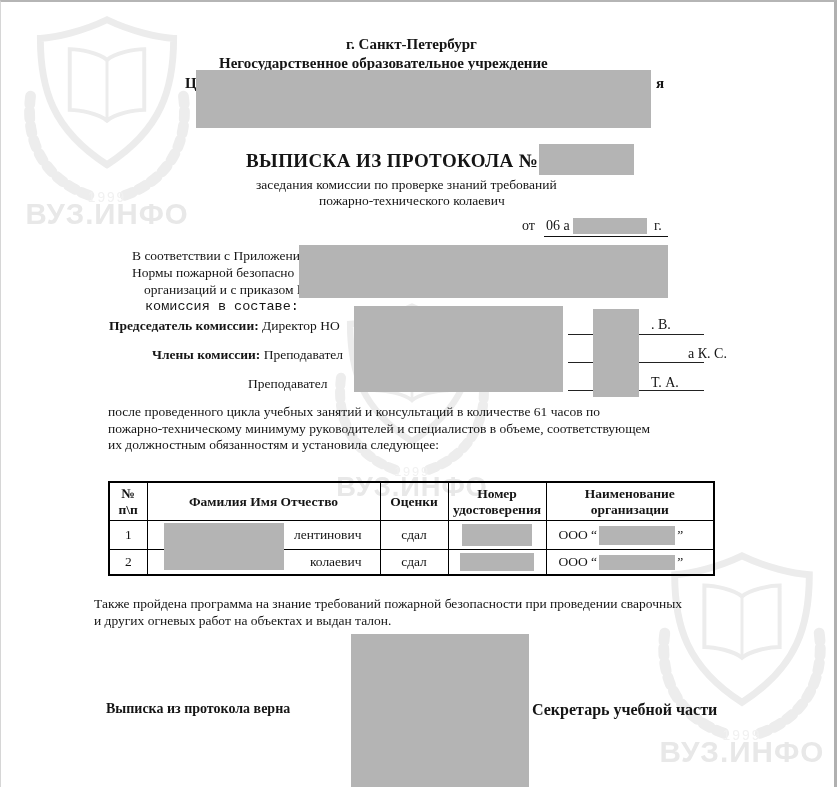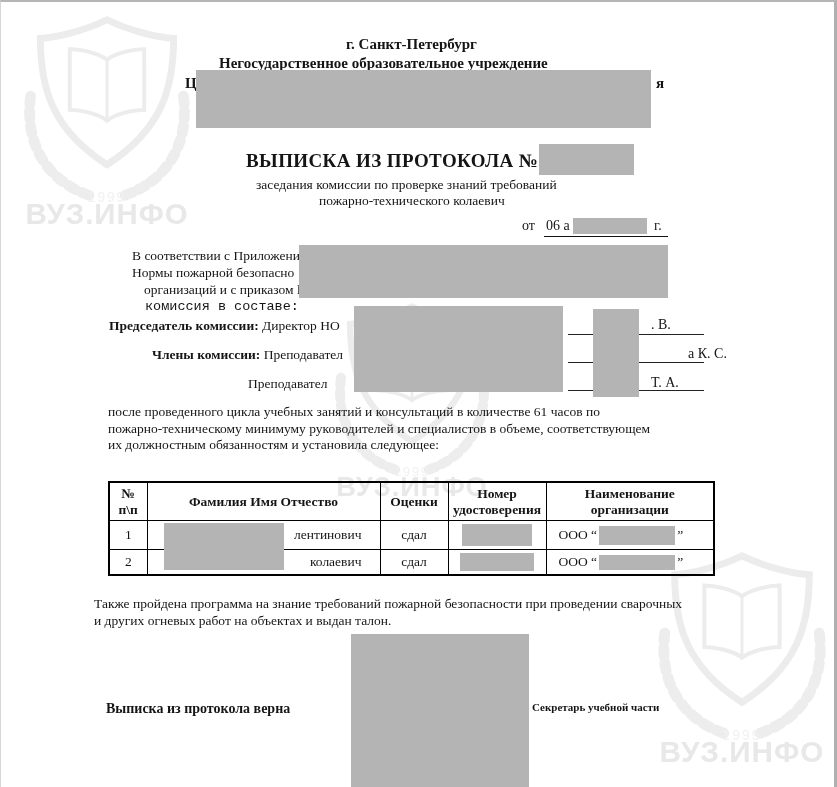--- a/index.html
+++ b/index.html
@@ -183,15 +183,15 @@
   </table>
 
   <div class="abs redact" style="left:163px; top:521px; width:120px; height:47px;"></div>
 
   <div class="abs t13 pre z2" style="left:93px; top:594px; width:660px;">Также пройдена программа на знание требований пожарной безопасности при проведении сварочных
 и других огневых работ на объектах и выдан талон.</div>
 
   <div class="abs redact" style="left:350px; top:632px; width:178px; height:155px;"></div>
 
   <div class="abs b z2" style="left:105px; top:699px; font-size:14px;">Выписка из протокола верна</div>
-  <div class="abs b z2" style="left:531px; top:699px; font-size:11px;">Секретарь учебной части</div>
+  <div class="abs b z2" style="left:531px; top:699px; font-size:16px;">Секретарь учебной части</div>
 
 </div>
 
 </body></html>

